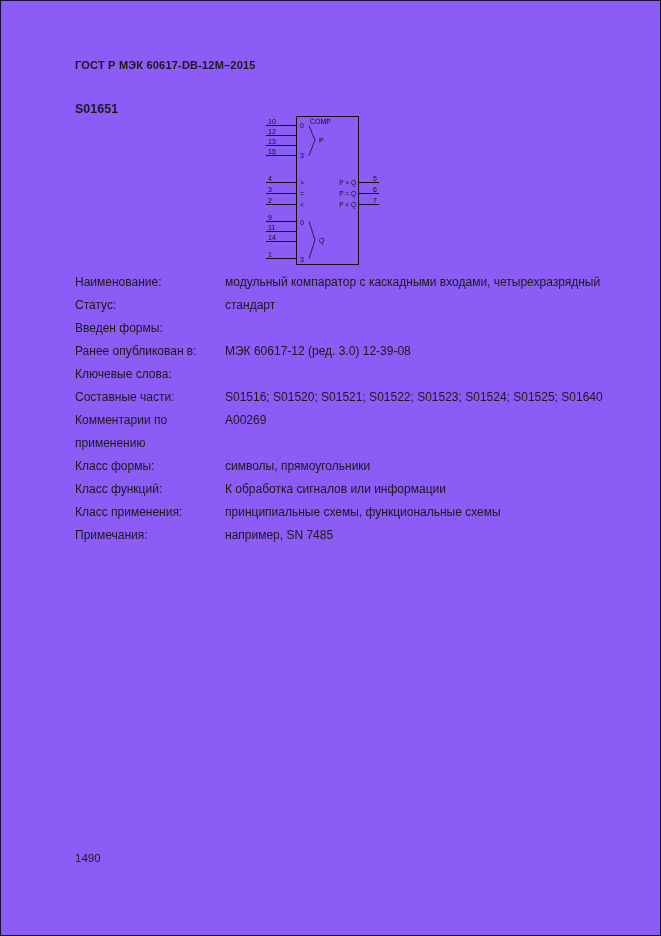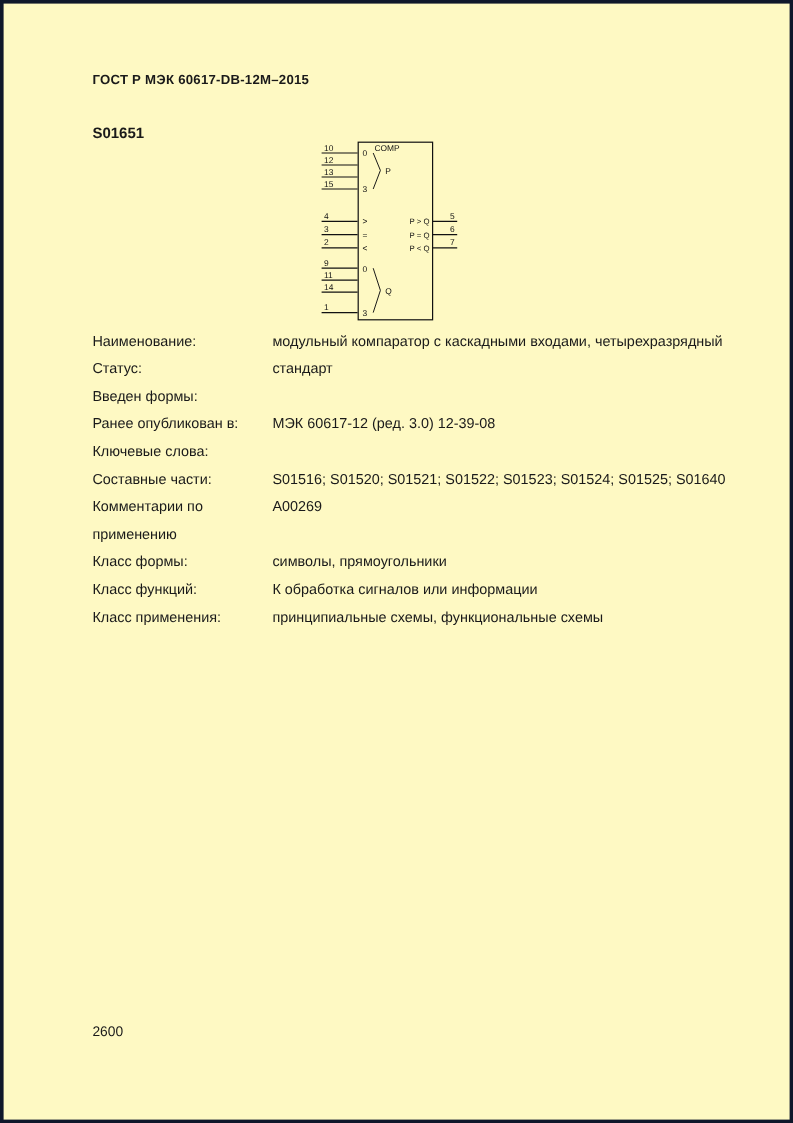--- a/index.html
+++ b/index.html
@@ -1,22 +1,22 @@
 <!DOCTYPE html>
 <html lang="ru"><head>
 <meta charset="utf-8">
 <style>
   html, body { margin: 0; padding: 0; background: #f2f2f2; }
   .page {
     position: relative;
     width: 661px;
     height: 936px;
     margin: 0 auto;
-    background: #fef9c3;
-    border: 3px solid #0f172a;
+    background: #8b5cf6;
+    border: 1px solid #0f172a;
     box-sizing: border-box;
     font-family: "Liberation Sans", "DejaVu Sans", sans-serif;
     color: #1a1a1a;
     overflow: hidden;
   }
   .doc-header {
     position: absolute;
     left: 74px;
     top: 58px;
     font-size: 11px;
@@ -166,17 +166,21 @@
       <div class="prop-value">символы, прямоугольники</div>
     </div>
     <div class="prop-row">
       <div class="prop-label">Класс функций:</div>
       <div class="prop-value">К обработка сигналов или информации</div>
     </div>
     <div class="prop-row">
       <div class="prop-label">Класс применения:</div>
       <div class="prop-value">принципиальные схемы, функциональные схемы</div>
     </div>
+    <div class="prop-row">
+      <div class="prop-label">Примечания:</div>
+      <div class="prop-value">например, SN 7485</div>
+    </div>
   </div>
 
-  <div class="page-number">2600</div>
+  <div class="page-number">1490</div>
 
 </div>
 
 </body></html>

